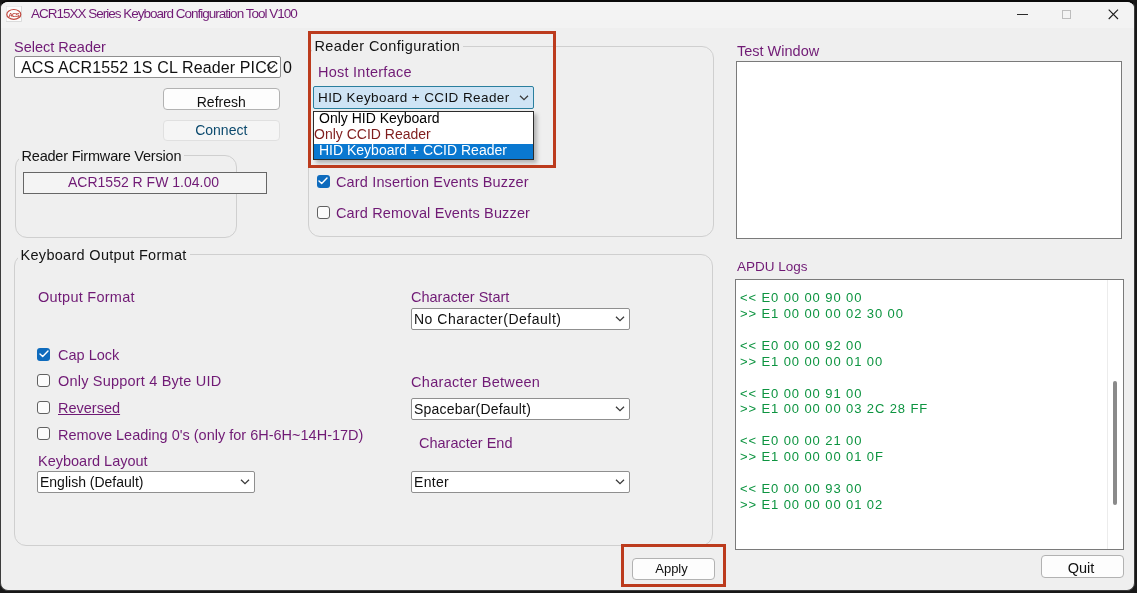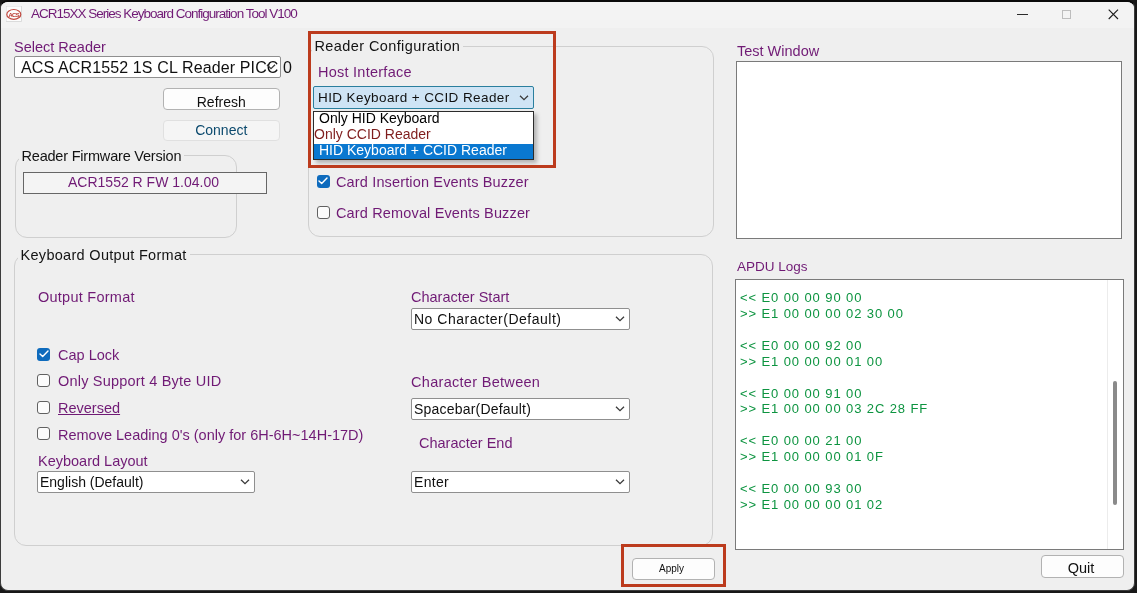--- a/index.html
+++ b/index.html
@@ -119,21 +119,21 @@
         <path d="M1 0.8 L5 4.6 L9 0.8" stroke="#3a3a3a" stroke-width="1.3" fill="none"></path>
       </svg>
   </div>
   <div class="combo" style="left:410px;top:468.5px;width:218.5px;height:22px;">
     <span class="t" style="letter-spacing:0.3px;transform:translateY(-50%);">Enter</span>
     <svg class="chev" width="10" height="6" viewBox="0 0 10 6">
         <path d="M1 0.8 L5 4.6 L9 0.8" stroke="#3a3a3a" stroke-width="1.3" fill="none"></path>
       </svg>
   </div>
 
-  <div class="btn" style="left:631px;top:555.5px;width:83px;height:22.5px;font-size:10px;padding:0 4px 1px 0;">Apply</div>
+  <div class="btn" style="left:631px;top:555.5px;width:83px;height:22.5px;font-size:13px;padding:0 4px 1px 0;">Apply</div>
   <div class="redrect" style="left:620px;top:542px;width:105px;height:42.5px;"></div>
 
   <div class="lbl" style="left:736px;top:39.5px;">Test Window</div>
   <div class="tbox" style="left:734.5px;top:59px;width:386px;height:177.5px;"></div>
   <div class="lbl" style="left:736px;top:255.5px;font-size:13.5px;">APDU Logs</div>
   <div class="tbox" style="left:733.5px;top:276.5px;width:389px;height:271px;"></div>
   <div class="log" style="left:739px;top:288px;">&lt;&lt; E0 00 00 90 00
 &gt;&gt; E1 00 00 00 02 30 00
 
 &lt;&lt; E0 00 00 92 00

